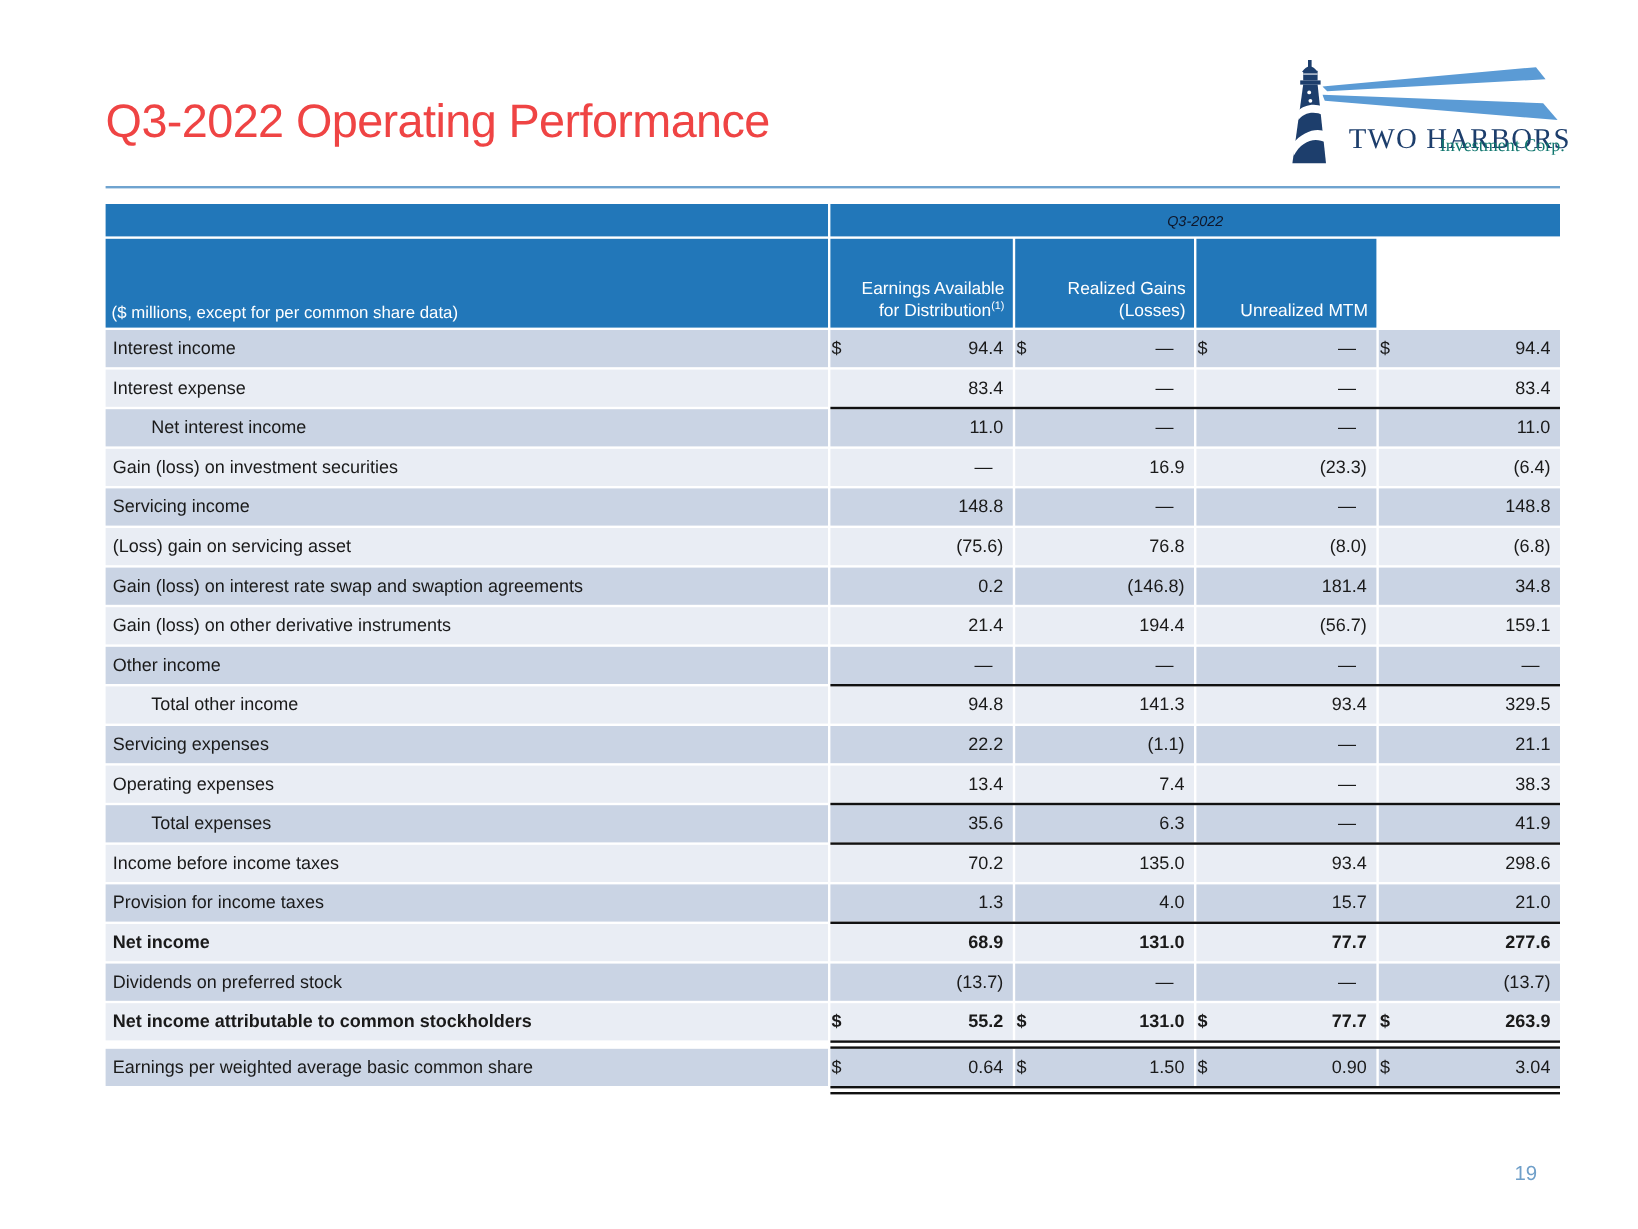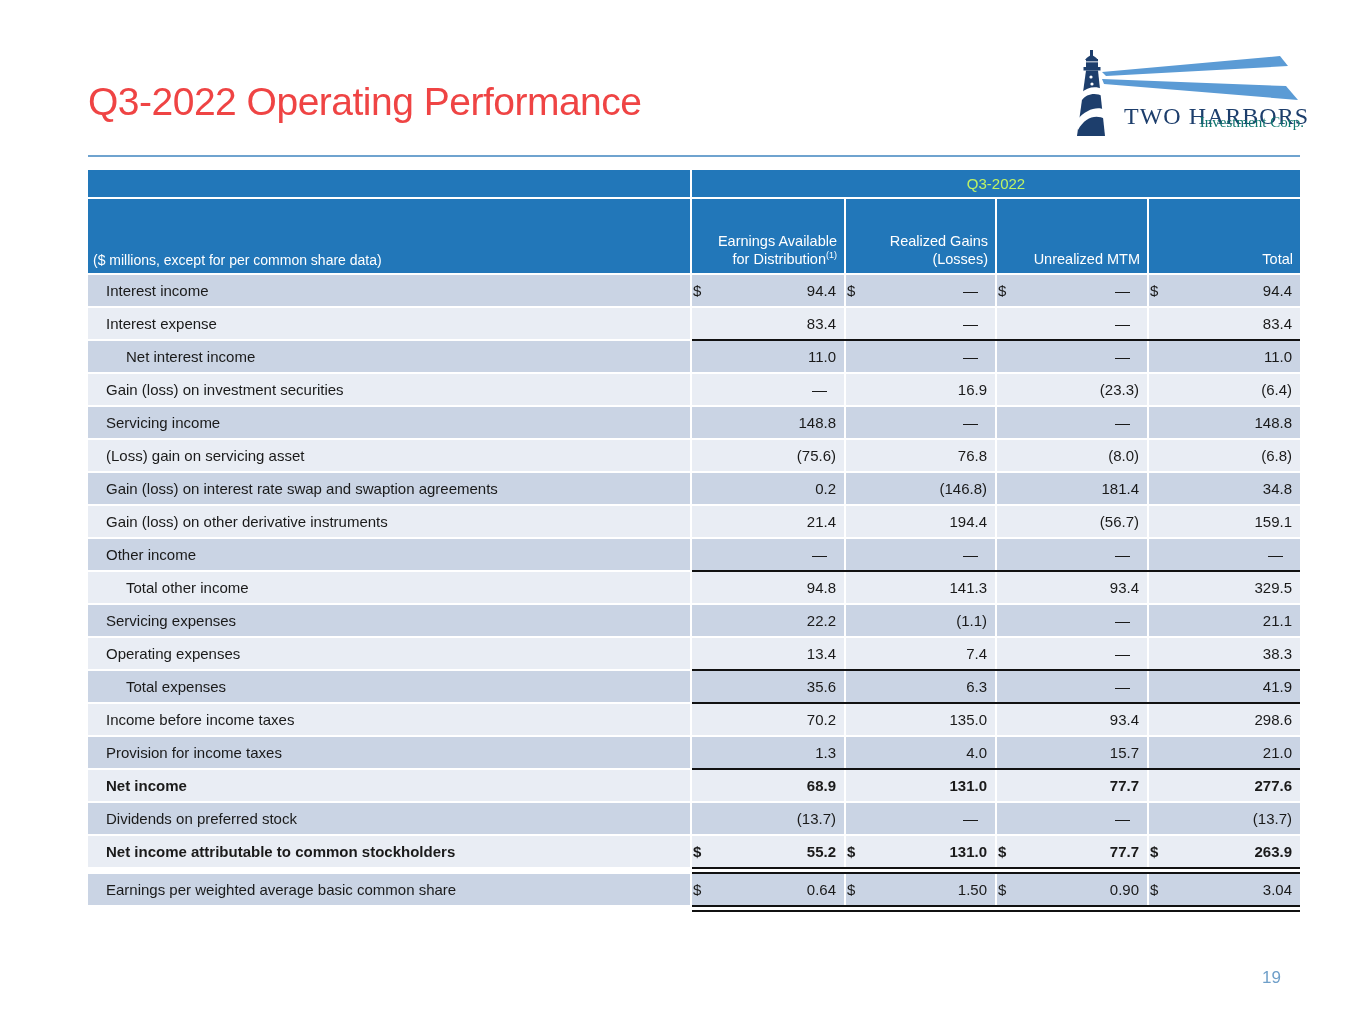--- a/index.html
+++ b/index.html
@@ -20,37 +20,37 @@
              color:#1d3e6c;white-space:nowrap;}
   .logo-sub{position:absolute;left:52px;top:66px;width:180px;text-align:right;
             font-family:"Liberation Serif",serif;font-size:15px;color:#0f766e;}
 
   
   .table{position:absolute;left:88px;top:170px;width:1212px;font-size:15px;color:#1a1a1a;}
   .c0{width:152px;}.c1{width:149px;}.c2{width:150px;}.c3{width:151px;}
 
   .hrow1{display:flex;height:27px;margin-bottom:2px;}
   .hrow1 .corner{width:602px;background:#2277b9;margin-right:2px;}
-  .hrow1 .period{flex:1;background:#2277b9;color:#bef264;display:flex;
-                 align-items:center;justify-content:center;font-size:15px;}
+  .hrow1 .period{flex:1;background:#2277b9;color:#0f172a;display:flex;
+                 align-items:center;justify-content:center;font-size:12px;font-style:italic;}
 
   .hrow2{display:flex;height:74px;margin-bottom:2px;}
   .hrow2 .units{width:602px;background:#2277b9;color:#ffffff;display:flex;
                 align-items:flex-end;padding:0 0 5px 5px;margin-right:2px;
                 font-size:14px;box-sizing:border-box;}
   .hcol{background:#2277b9;color:#ffffff;display:flex;align-items:flex-end;
         justify-content:flex-end;text-align:right;padding:0 7px 5px 0;
         margin-right:2px;font-size:14.5px;line-height:1.25;box-sizing:border-box;}
   .hcol:last-child{margin-right:0;}
   .hcol .lbl{white-space:pre-line;}
   .hcol sup{font-size:9px;line-height:1;}
 
   .trow{display:flex;height:31px;}
   .trow .label{width:602px;margin-right:2px;display:flex;align-items:center;
-               padding-left:18px;box-sizing:border-box;}
+               padding-left:6px;box-sizing:border-box;}
   .trow .label.indent{padding-left:38px;}
   .cell.num{display:flex;align-items:center;justify-content:flex-end;
             padding-right:8px;margin-right:2px;box-sizing:border-box;}
   .cell.num.last{margin-right:0;}
   .cell.num.dash{padding-right:17px;}
   .cell.num .dollar{margin-right:auto;padding-left:1px;}
   .trow.dark .cell{background:#cad4e4;}
   .trow.light .cell{background:#e9edf4;text-align:right;}
   .trow.bold{font-weight:bold;}
 
@@ -103,23 +103,20 @@
         <div><span class="lbl">Earnings Available
 for Distribution</span><sup>(1)</sup></div>
       </div>
       <div class="hcol c1">
         <div><span class="lbl">Realized Gains
 (Losses)</span><sup></sup></div>
       </div>
       <div class="hcol c2">
         <div><span class="lbl">Unrealized MTM</span><sup></sup></div>
       </div>
-      <div class="hcol c3">
-        <div><span class="lbl">Total</span><sup></sup></div>
-      </div>
     </div>
     <div>
         <div class="trow dark">
           <div class="cell label">Interest income</div>
           <div class="cell num c0">
             <span class="dollar">$</span>
             <span>94.4</span>
           </div>
           <div class="cell num c1 dash">
             <span class="dollar">$</span>

